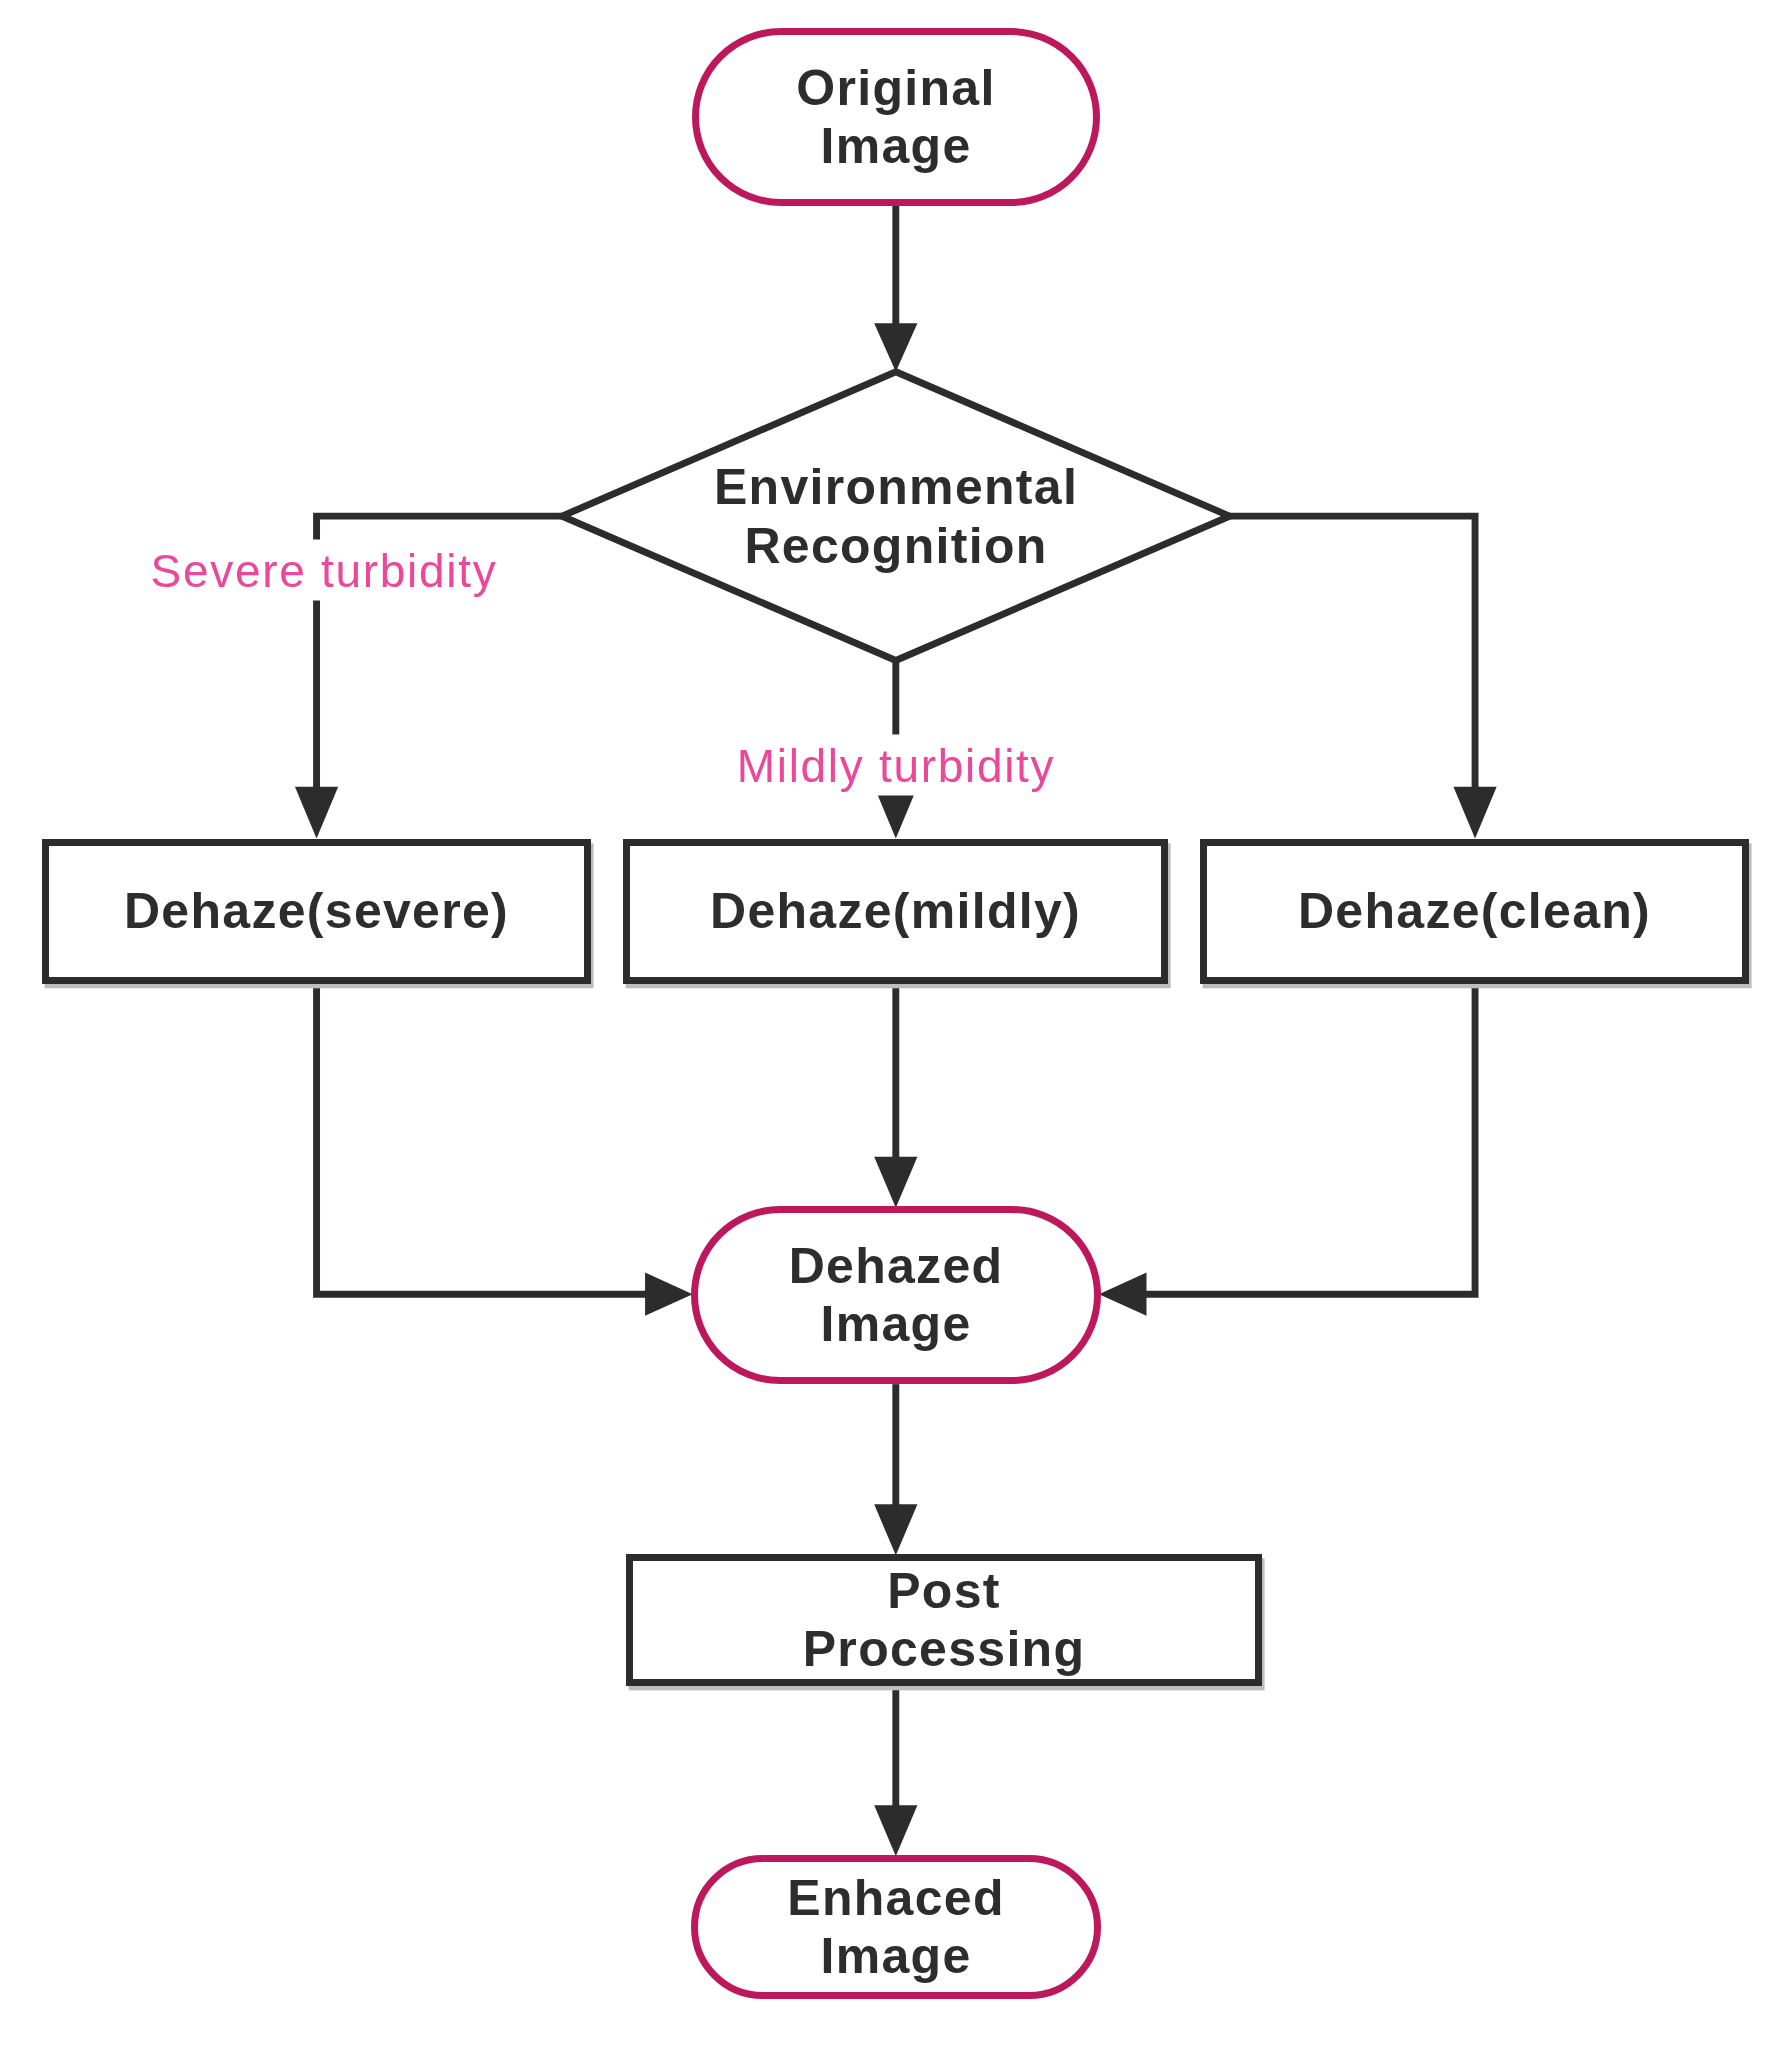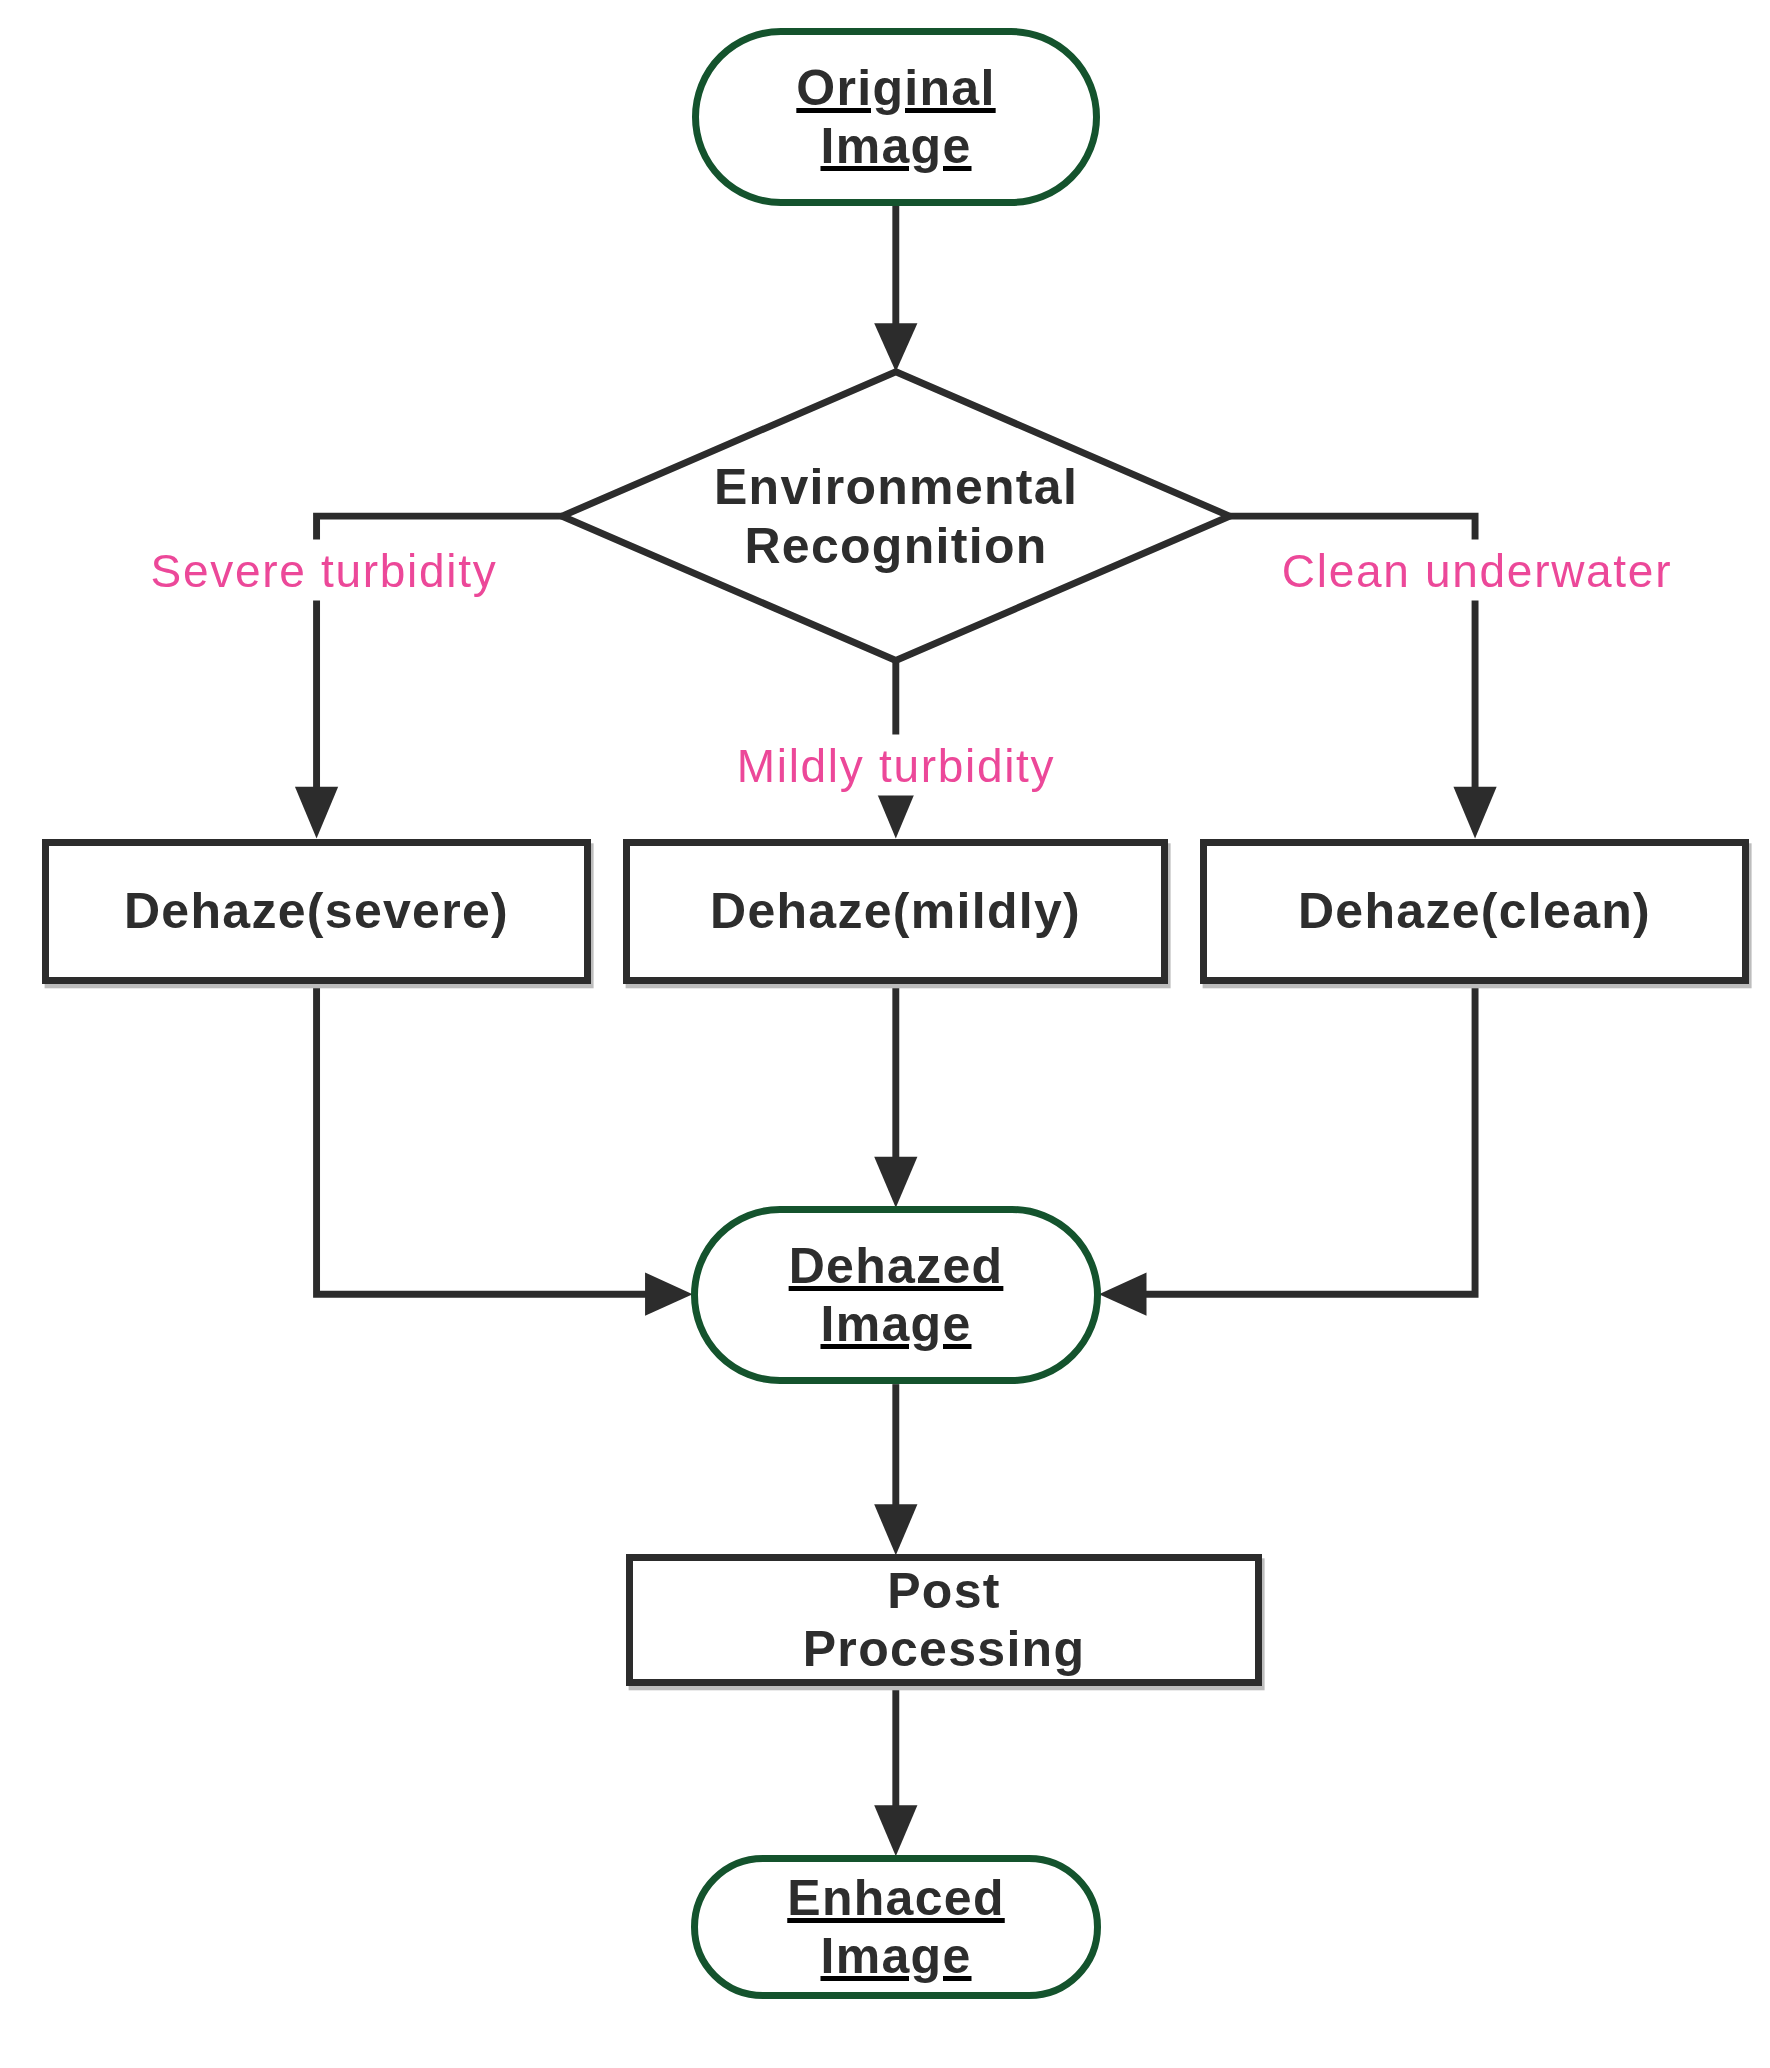--- a/index.html
+++ b/index.html
@@ -26,23 +26,22 @@
     position: absolute;
     box-sizing: border-box;
     background: #ffffff;
     display: flex;
     align-items: center;
     justify-content: center;
     text-align: center;
     z-index: 3;
   }
   .stadium {
-    border: 7px solid #14532d;
+    border: 7px solid #be185d;
     border-radius: 90px;
-    text-decoration: underline;
   }
   .rect {
     border: 7.8px solid #2c2c2c;
     box-shadow: 2.6px 4.3px 0 #bdbdbd;
   }
   .node-label {
     font-weight: bold;
     font-size: 50px;
     line-height: 1.17;
     letter-spacing: 1.3px;
@@ -119,21 +118,20 @@
 
   <div class="diamond-label">
     <span class="node-label">Environmental
 Recognition</span>
   </div>
 
   <div class="edge-label" id="edge-label-severe">Severe turbidity</div>
 
   <div class="edge-label" id="edge-label-mildly">Mildly turbidity</div>
 
-  <div class="edge-label" id="edge-label-clean">Clean underwater</div>
 
   <div class="node rect" id="node-dehaze-severe">
     <span class="node-label">Dehaze(severe)</span>
   </div>
 
   <div class="node rect" id="node-dehaze-mildly">
     <span class="node-label">Dehaze(mildly)</span>
   </div>
 
   <div class="node rect" id="node-dehaze-clean">

